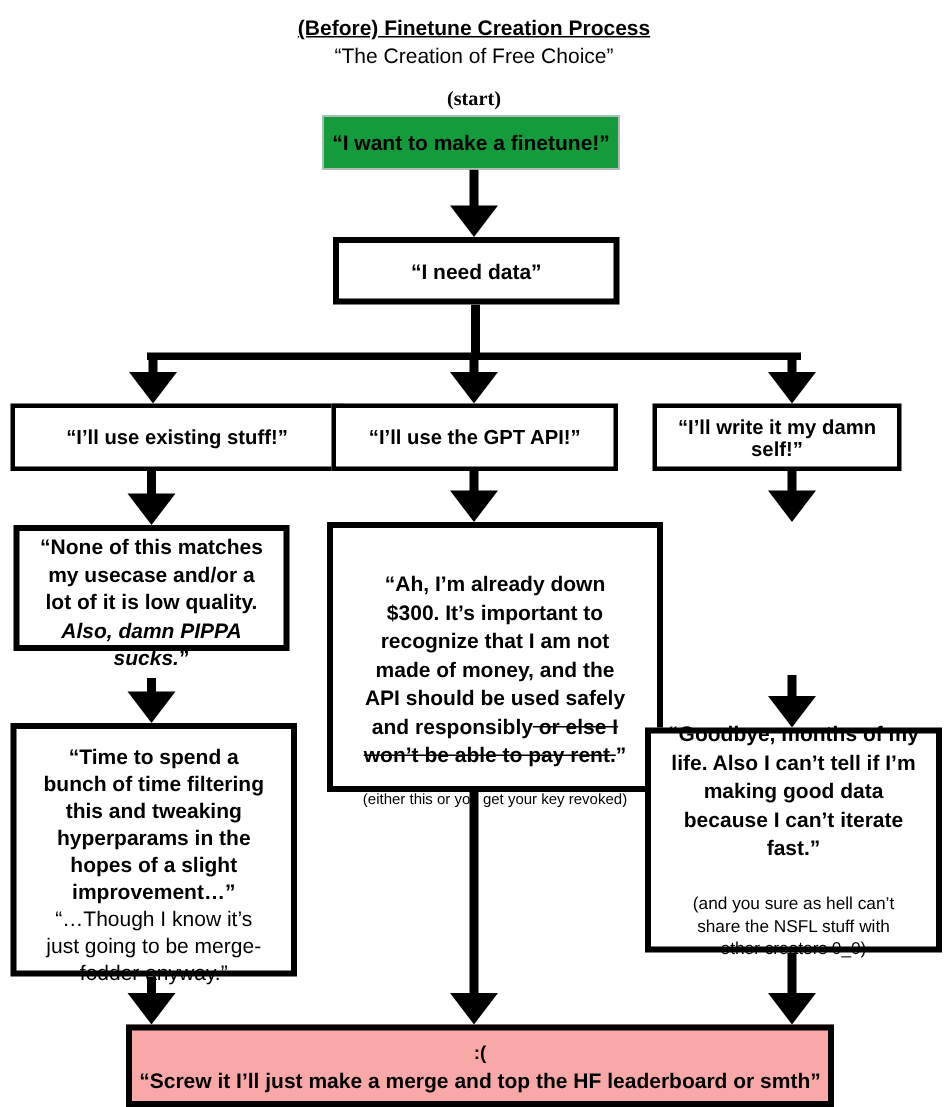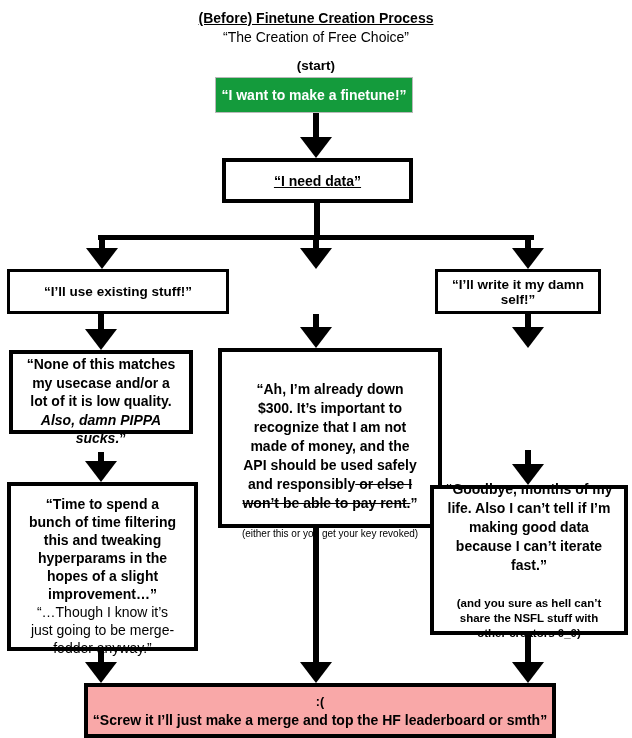--- a/index.html
+++ b/index.html
@@ -9,63 +9,63 @@
     height: 738px;
     overflow: hidden;
     background: #ffffff;
     font-family: "Liberation Sans", "DejaVu Sans", sans-serif;
     color: #000;
   }
   #arrows { position: absolute; top: 0; left: 0; z-index: 1; }
   .hdr { position: absolute; left: 0; width: 632px; text-align: center; z-index: 2; }
   .title { top: 10px; font-size: 14px; font-weight: bold; text-decoration: underline; }
   .subtitle { top: 29px; font-size: 14px; }
-  .startlbl { top: 58px; font-size: 13.5px; font-weight: bold; }
+  .startlbl { top: 58px; font-size: 13.5px; font-weight: bold; font-family: Liberation Serif, serif; }
   .box {
     position: absolute;
     box-sizing: border-box;
     background: #fff;
     border: 4px solid #000;
     display: flex;
     flex-direction: column;
     align-items: center;
     justify-content: center;
     text-align: center;
     font-weight: bold;
     white-space: pre-line;
     z-index: 2;
   }
   .box--green {
     left: 215px; top: 77px; width: 198px; height: 36px;
     background: var(--color-green, #149b3c);
     border: 1px solid #b9b9b9;
-    color: #ffffff; font-size: 14px;
+    color: #000000; font-size: 14px;
   }
   .box--needdata { left: 222px; top: 158px; width: 191px; height: 45px; font-size: 14px; }
-  .box--needdata .u { text-decoration: underline; }
+  .box--needdata .u { }
   .box--branch { border-width: 3px; font-size: 13.5px; height: 45px; top: 269px; }
   .box--bleft  { left: 7px;   width: 222px; }
   .box--bmid   { left: 221px; width: 191px; }
   .box--bright { left: 435px; width: 166px; }
   .box--left2  { left: 9px;  top: 350px; width: 184px; height: 84px; font-size: 14px; line-height: 18.5px; }
   .box--left3  { left: 7px;  top: 482px; width: 191px; height: 169px; font-size: 14px; line-height: 18px; }
   .box--mid2   { left: 218px; top: 348px; width: 224px; height: 180px; font-size: 14px; line-height: 19px; justify-content: flex-start; padding-top: 9px; }
   .box--right2 { left: 433px; top: 348px; width: 192px; height: 102px; font-size: 14px; line-height: 18.5px; }
   .box--right3 { left: 430px; top: 485px; width: 198px; height: 150px; font-size: 14px; line-height: 19px; }
   .box--final {
     left: 84px; top: 683px; width: 472px; height: 55px;
     background: var(--color-pink, #f9a8a8);
     font-size: 13.5px; line-height: 18px;
     justify-content: flex-start; padding-top: 6px;
   }
   .regular { font-weight: normal; }
   .em { font-style: italic; }
   .strike { text-decoration: line-through; }
   .note { font-weight: normal; font-size: 10px; line-height: 13px; margin-top: 14px; }
-  .note--right3 { font-size: 11.5px; line-height: 15px; margin-top: 21px; font-weight: bold; }
+  .note--right3 { font-size: 11.5px; line-height: 15px; margin-top: 21px; }
   .final-emoticon { font-size: 12.5px; }
   .final-text { font-size: 14px; }
 </style>
 </head>
 <body>
 
 <div id="canvas">
 
   <svg id="arrows" width="632" height="738" viewBox="0 0 632 738" aria-hidden="true">
     <g fill="#000" stroke="none">
@@ -131,20 +131,23 @@
   </div>
 
   <div class="box box--needdata">
     <span class="u">“I need data”</span>
   </div>
 
   <div class="box box--branch box--bleft">
     <span>“I’ll use existing stuff!”</span>
   </div>
 
+  <div class="box box--branch box--bmid">
+    <span>“I’ll use the GPT API!”</span>
+  </div>
 
   <div class="box box--branch box--bright">
     <span>“I’ll write it my damn self!”</span>
   </div>
 
   <div class="box box--left2">
     <div>
       <span>“None of this matches
 my usecase and/or a
 lot of it is low quality.

